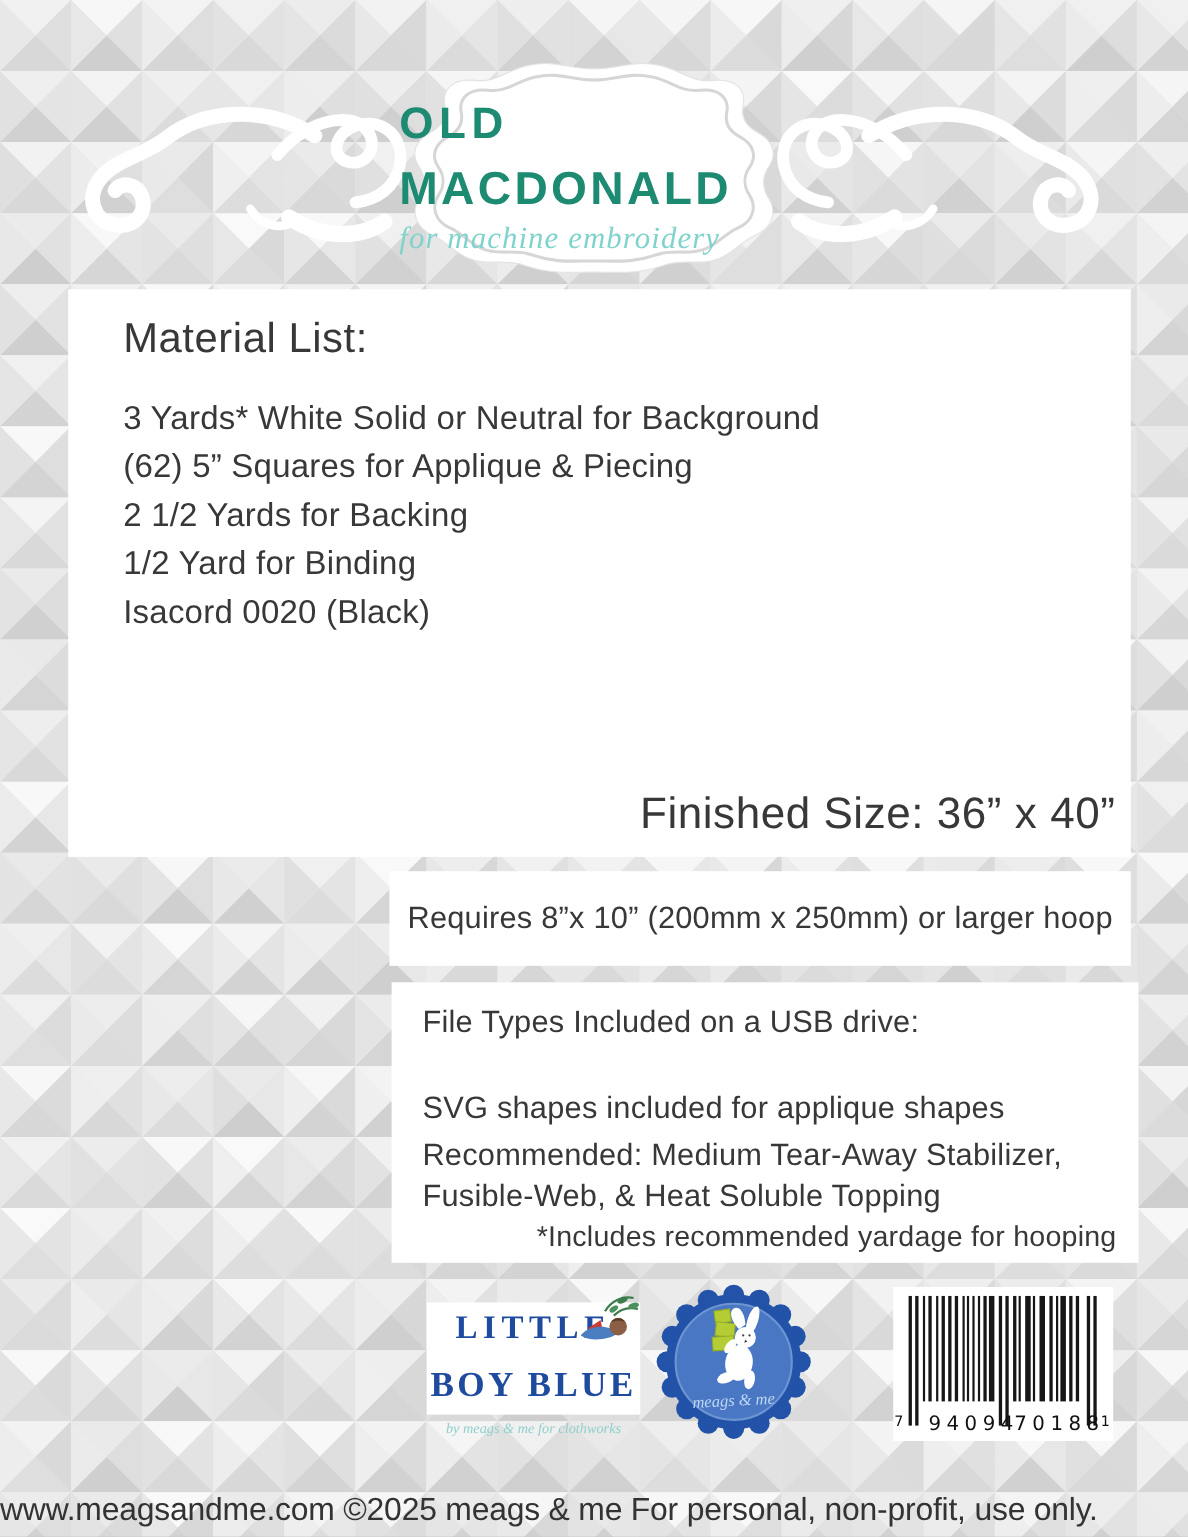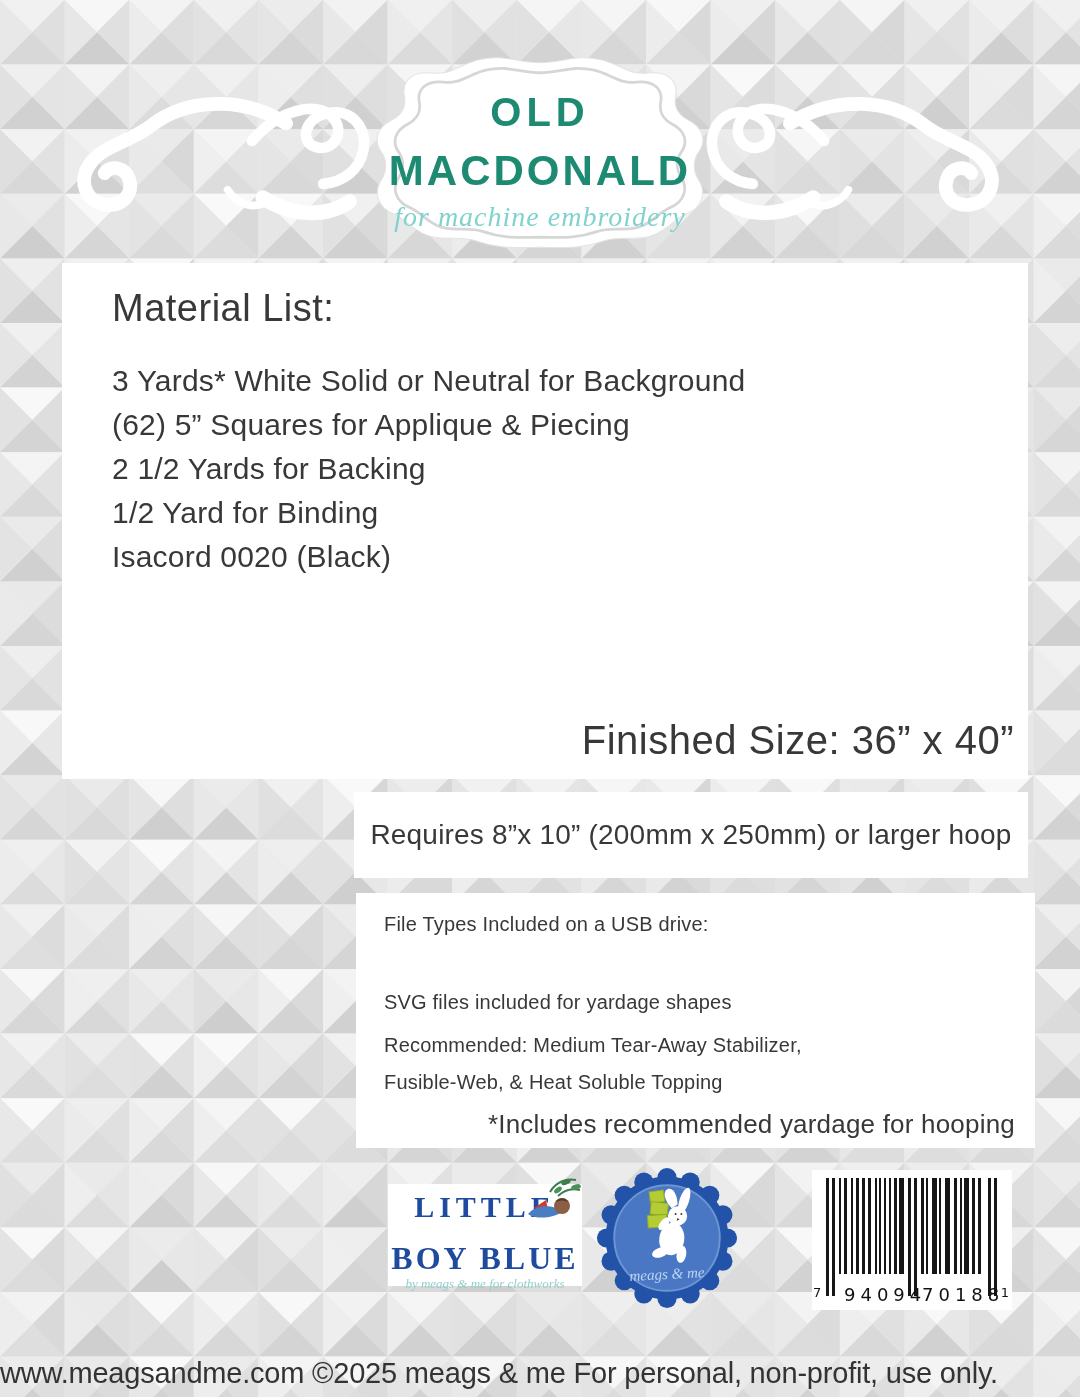--- a/index.html
+++ b/index.html
@@ -12,50 +12,50 @@
   #bg-pattern svg{display:block;}
 
   
   .ornament{position:absolute;top:80px;width:322px;height:162px;pointer-events:none;}
   .ornament.left{left:52px;}
   .ornament.right{left:702px;transform:scaleX(-1);}
 
   
   .title-badge{position:absolute;left:363px;top:50px;width:354px;height:210px;}
   .title-badge svg.frame{position:absolute;inset:0;width:100%;height:100%;}
-  .badge-text{position:absolute;inset:0;text-align:center;}
+  .badge-text{position:absolute;inset:0;text-align:left;}
   .badge-line1{margin-top:40px;font-size:40px;letter-spacing:5px;color:var(--title-teal);font-weight:bold;}
   .badge-line2{margin-top:12px;font-size:42px;letter-spacing:3px;color:var(--title-teal);font-weight:bold;}
   .badge-sub{margin-top:6px;font-size:28px;color:var(--subtitle-teal);
     font-family:"Liberation Serif",serif;font-style:italic;letter-spacing:1px;}
 
   
   .panel{position:absolute;background:#ffffff;}
   .material-box{left:62px;top:263px;width:966px;height:516px;}
   .material-heading{position:absolute;left:50px;top:24px;font-size:38px;letter-spacing:.5px;}
   .material-items{position:absolute;left:50px;top:96px;font-size:30px;line-height:44px;
     list-style:none;margin:0;padding:0;letter-spacing:.2px;}
   .finished-size{position:absolute;right:14px;bottom:16px;font-size:40px;letter-spacing:.5px;}
 
   .hoop-bar{left:354px;top:792px;width:674px;height:86px;display:flex;align-items:center;justify-content:center;}
   .hoop-text{font-size:28px;letter-spacing:.2px;}
 
   .file-box{left:356px;top:893px;width:679px;height:255px;}
-  .file-line{position:absolute;left:28px;font-size:20px;letter-spacing:.2px;}
+  .file-line{position:absolute;left:28px;font-size:28px;letter-spacing:.2px;}
   .fl1{top:20px;} .fl2{top:56px;} .fl3{top:98px;} .fl4{top:141px;} .fl5{top:178px;}
   .file-footnote{position:absolute;right:20px;top:216px;font-size:26px;letter-spacing:.2px;}
 
   
   .lbb-box{left:388px;top:1184px;width:194px;height:102px;text-align:center;}
   .lbb-word1{margin-top:8px;font-family:"Liberation Serif",serif;font-weight:bold;
     color:var(--lbb-blue);font-size:30px;letter-spacing:5px;line-height:1;}
   .lbb-word2{font-family:"Liberation Serif",serif;font-weight:bold;color:var(--lbb-blue);
     font-size:32px;letter-spacing:3px;line-height:1.05;margin-top:20px;}
   .lbb-tagline{font-family:"Liberation Serif",serif;font-style:italic;color:var(--tagline-teal);
-    font-size:13px;margin-top:0;}
+    font-size:13px;margin-top:15px;}
   .lbb-decor{position:absolute;right:0px;top:-10px;width:72px;height:52px;}
 
   
   .meags-badge{position:absolute;left:595px;top:1166px;width:144px;height:144px;}
   .meags-badge svg{position:absolute;inset:0;}
   .badge-script{position:absolute;bottom:27px;width:100%;text-align:center;
     font-family:"Liberation Serif",serif;font-style:italic;color:#bcd7f2;font-size:15px;transform:rotate(-3deg);}
 
   
   .barcode-box{left:812px;top:1170px;width:200px;height:140px;}
@@ -1620,21 +1620,21 @@
     </ul>
     <div class="finished-size">Finished Size: 36” x 40”</div>
   </div>
 
   <div class="panel hoop-bar">
     <span class="hoop-text">Requires 8”x 10” (200mm x 250mm) or larger hoop</span>
   </div>
 
   <div class="panel file-box">
     <div class="file-line fl1">File Types Included on a USB drive:</div>
-    <div class="file-line fl3">SVG files included for yardage shapes</div>
+    <div class="file-line fl3">SVG shapes included for applique shapes</div>
     <div class="file-line fl4">Recommended: Medium Tear-Away Stabilizer,</div>
     <div class="file-line fl5">Fusible-Web, &amp; Heat Soluble Topping</div>
     <div class="file-footnote">*Includes recommended yardage for hooping</div>
   </div>
 
   <div class="panel lbb-box">
     <div class="lbb-word1">LITTLE</div>
     <div class="lbb-word2">BOY BLUE</div>
     <div class="lbb-tagline">by meags &amp; me for clothworks</div>
     <svg class="lbb-decor" viewBox="0 0 72 52">

